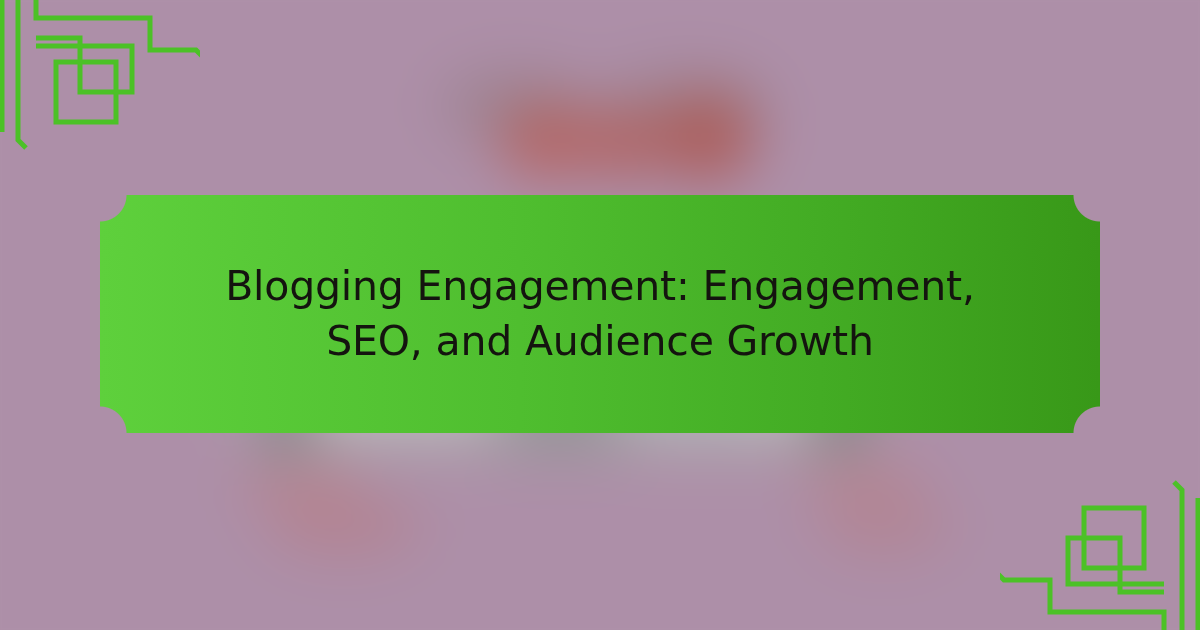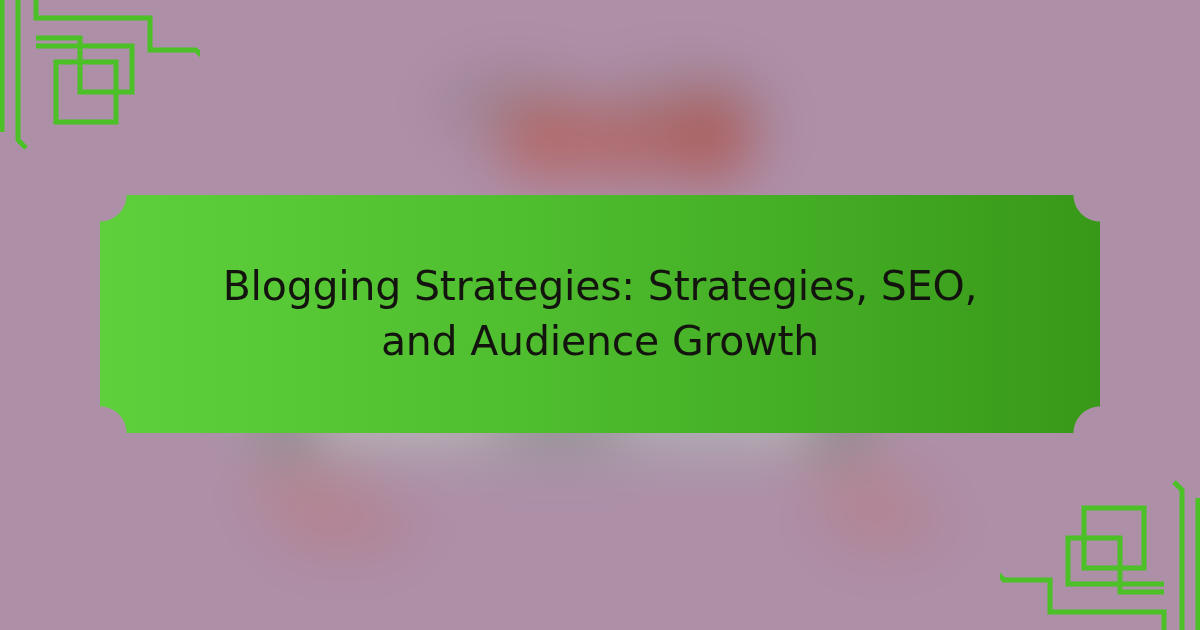--- a/index.html
+++ b/index.html
@@ -182,16 +182,16 @@
       <path d="M 2,-10 L 2,132"></path>
       <path d="M 18,-10 L 18,140 L 26,148"></path>
       <path d="M 36,-10 L 36,18 L 150,18 L 150,50 L 196,50 L 204,58"></path>
       <path d="M 36,38 L 80,38 L 80,92 L 132,92 L 132,46 L 36,46"></path>
       <path d="M 56,62 L 56,122 L 116,122 L 116,62 Z"></path>
     </g>
   </svg>
 
   <div id="banner">
     <div id="banner-shape"></div>
-    <h1 id="banner-title">Blogging Strategies: Strategies, SEO, and Audience Growth</h1>
+    <h1 id="banner-title">Blogging Engagement: Engagement, SEO, and Audience Growth</h1>
   </div>
 
 </div>
 
 </body></html>

